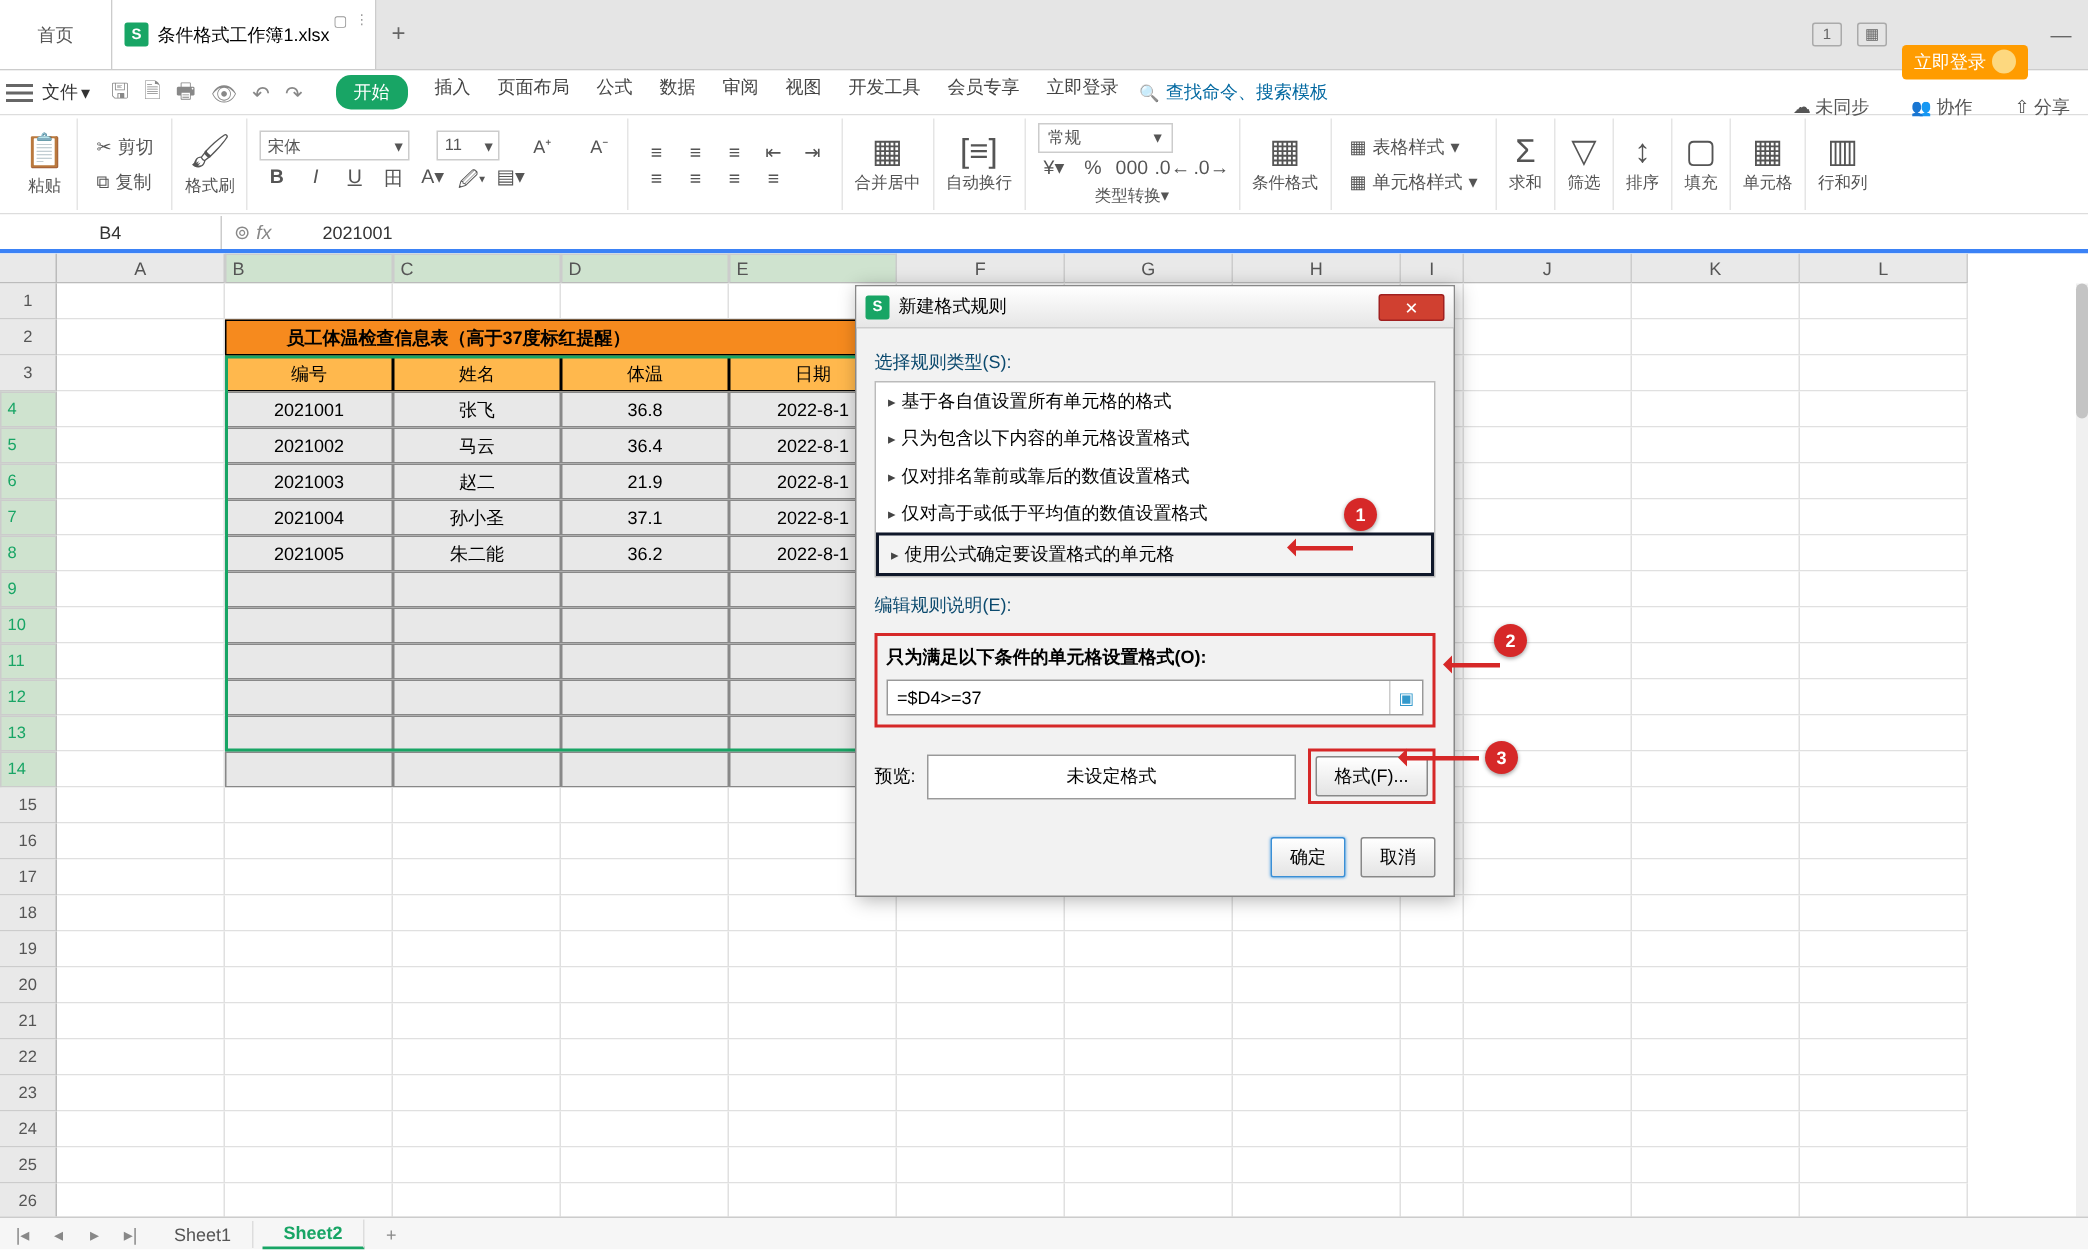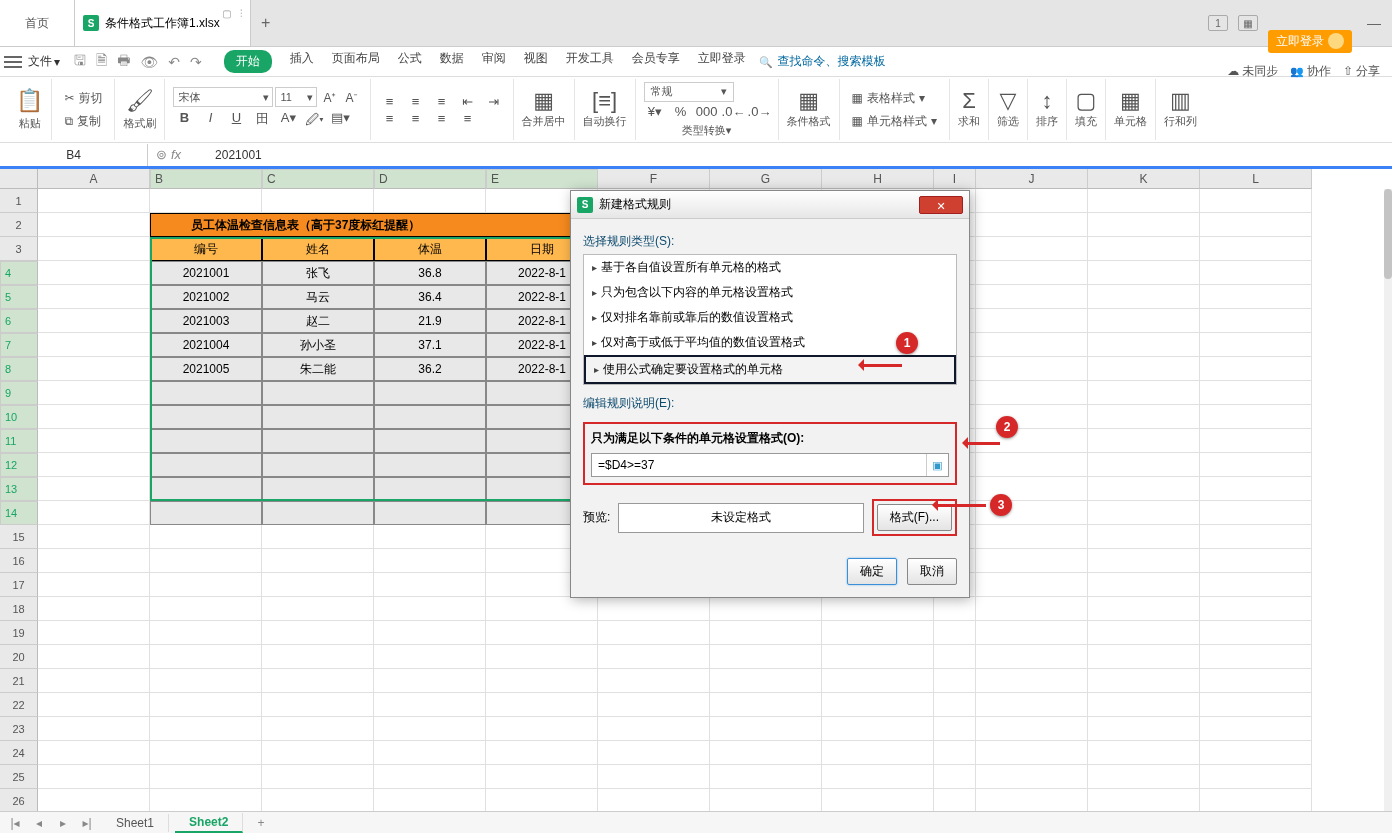--- a/index.html
+++ b/index.html
@@ -24,21 +24,21 @@
 .menu-left { display:flex; align-items:center; gap:2px; }
 .ham { width:18px; height:14px; display:flex; flex-direction:column; justify-content:space-between; padding:1px 0;}
 .ham div{ height:2px; background:#666; }
 .file-drop { display:flex; align-items:center; gap:2px; color:#333; padding:0 4px;}
 .qat { display:flex; align-items:center; gap:10px; margin-left:10px; color:#888; }
 .qat span{ font-size:14px;}
 .ribbon-tabs { display:flex; gap:18px; margin-left:22px; color:#444; }
 .ribbon-tabs .active { background:#18a565; color:#fff; padding:3px 12px; border-radius:10px; }
 .menu-search { margin-left:14px; color:#0369a1; display:flex; align-items:center; gap:4px; }
 .srch-ico::before{content:"🔍";font-size:11px;opacity:.7;}
-.menu-right { margin-left:auto; display:flex; align-items:center; gap:12px; color:#555; padding-right:8px;margin-top:19px;}
+.menu-right { margin-left:auto; display:flex; align-items:center; gap:28px; color:#555; padding-right:8px;margin-top:19px;}
 .menu-right .it{display:flex;align-items:center;gap:3px;}
 .cloud-ico::before{content:"☁";}
 .people-ico::before{content:"👥";font-size:11px;}
 .share-ico::before{content:"⇧";}
 
 
 .ribbon { height:66px; border-bottom:1px solid #ddd; display:flex; align-items:center; padding:2px 8px; background:#fff; color:#555; font-size:12px; overflow:hidden;}
 .rgroup { display:flex; flex-direction:column; align-items:center; padding:0 8px; border-right:1px solid #e5e5e5; height:100%; justify-content:center; gap:2px;}
 .rgroup:last-child{border-right:none;}
 .rbtn { display:flex; align-items:center; gap:4px; padding:2px 4px; }
@@ -198,21 +198,21 @@
       <span class="rbtn">✂ <span>剪切</span></span>
       <span class="rbtn">⧉ <span>复制</span></span>
     </div>
   </div>
   <div class="rgroup">
     <span class="painter-ico">🖌</span>
     <span class="label-sm">格式刷</span>
   </div>
   <div class="rgroup">
     <div class="col-stack">
-      <div style="display:flex;gap:2px;text-align:center;">
+      <div style="display:flex;gap:18px;text-align:center;">
         <div class="sel fontbox">
             <span>宋体</span>
             <span style="margin-left:auto">▾</span>
           </div>
         <div class="sel sizebox">
             <span>11</span>
             <span>▾</span>
           </div>
         <span class="rbtn">A⁺</span>
         <span class="rbtn">A⁻</span>

